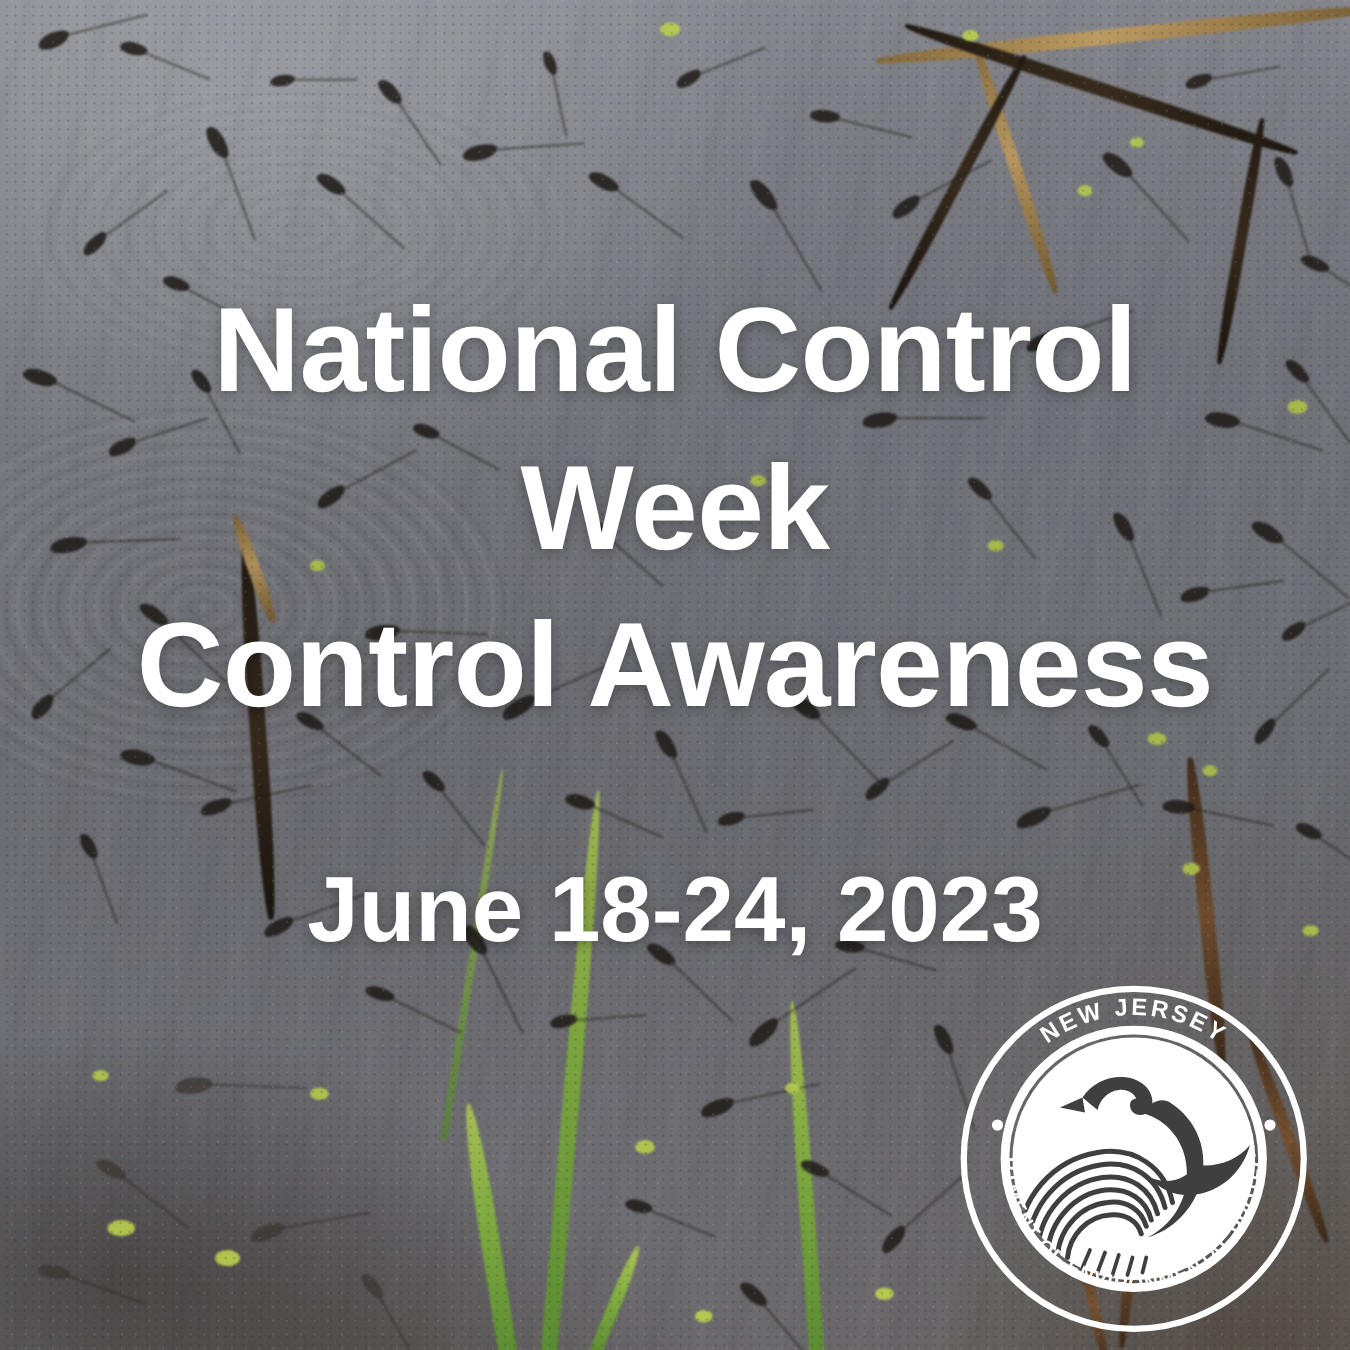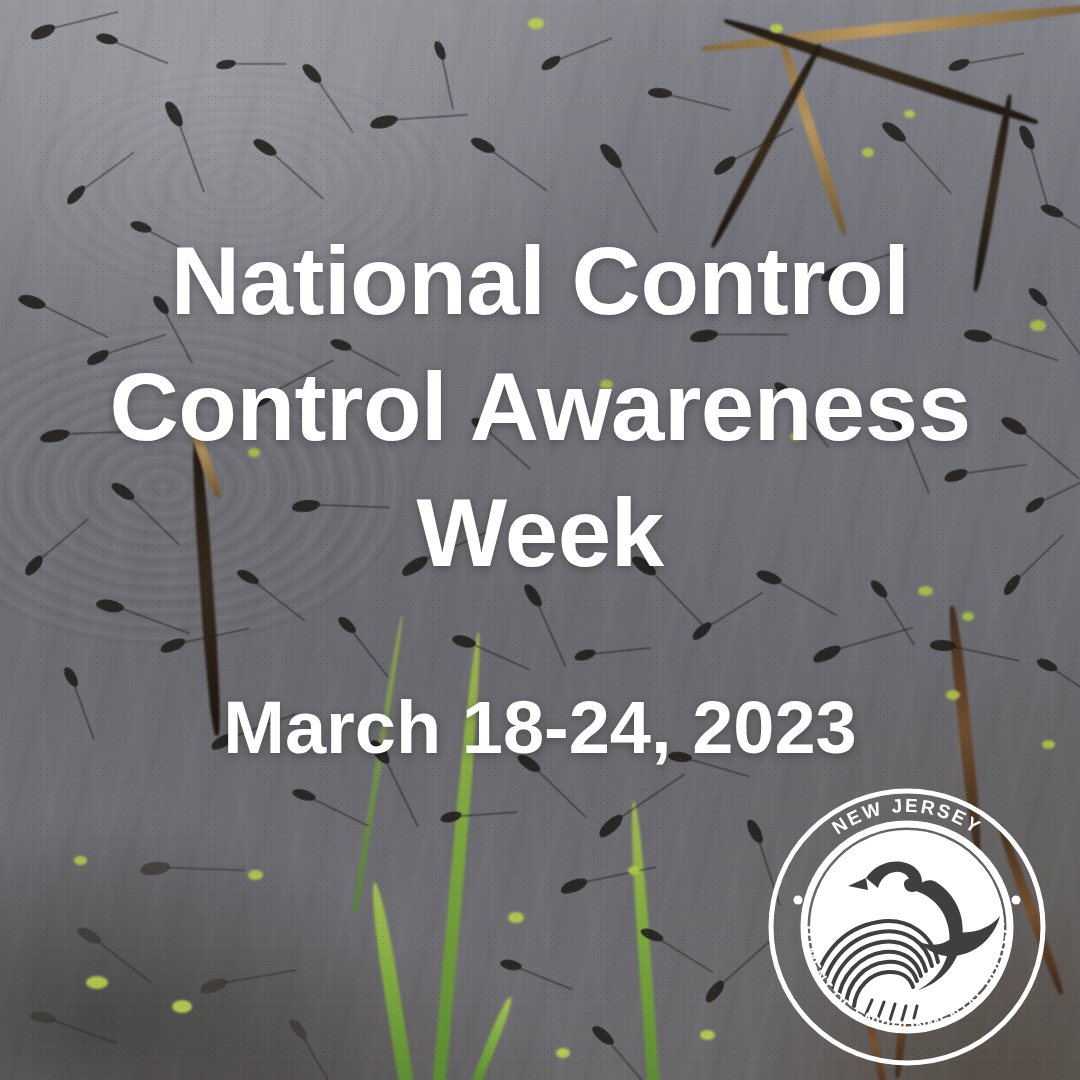--- a/index.html
+++ b/index.html
@@ -332,25 +332,25 @@
     <div class="weed" style="left:628px; top:866px;  width:12px; height:9px;"></div>
     <div class="weed" style="left:248px; top:448px;  width:12px; height:9px;"></div>
     <div class="weed" style="left:600px; top:380px;  width:13px; height:9px;"></div>
 
     <div class="grain"></div>
     <div class="scrim"></div>
   </div>
 
   <div class="headline">
     <span class="ln">National Control</span>
+    <span class="ln">Week</span>
     <span class="ln">Control Awareness</span>
-    <span class="ln">Week</span>
   </div>
 
-  <div class="dateline">March 18-24, 2023</div>
+  <div class="dateline">June 18-24, 2023</div>
 
   <div class="seal">
     <svg viewBox="0 0 290 290" xmlns="http://www.w3.org/2000/svg" aria-hidden="true">
       <defs>
         <path id="ringTop" d="M 30,145 A 115,115 0 0 1 260,145" fill="none"></path>
         <path id="ringBot" d="M 40,145 A 105,105 0 0 0 250,145" fill="none"></path>
         <clipPath id="discClip">
             <circle cx="145" cy="145" r="97"></circle>
           </clipPath>
       </defs>

